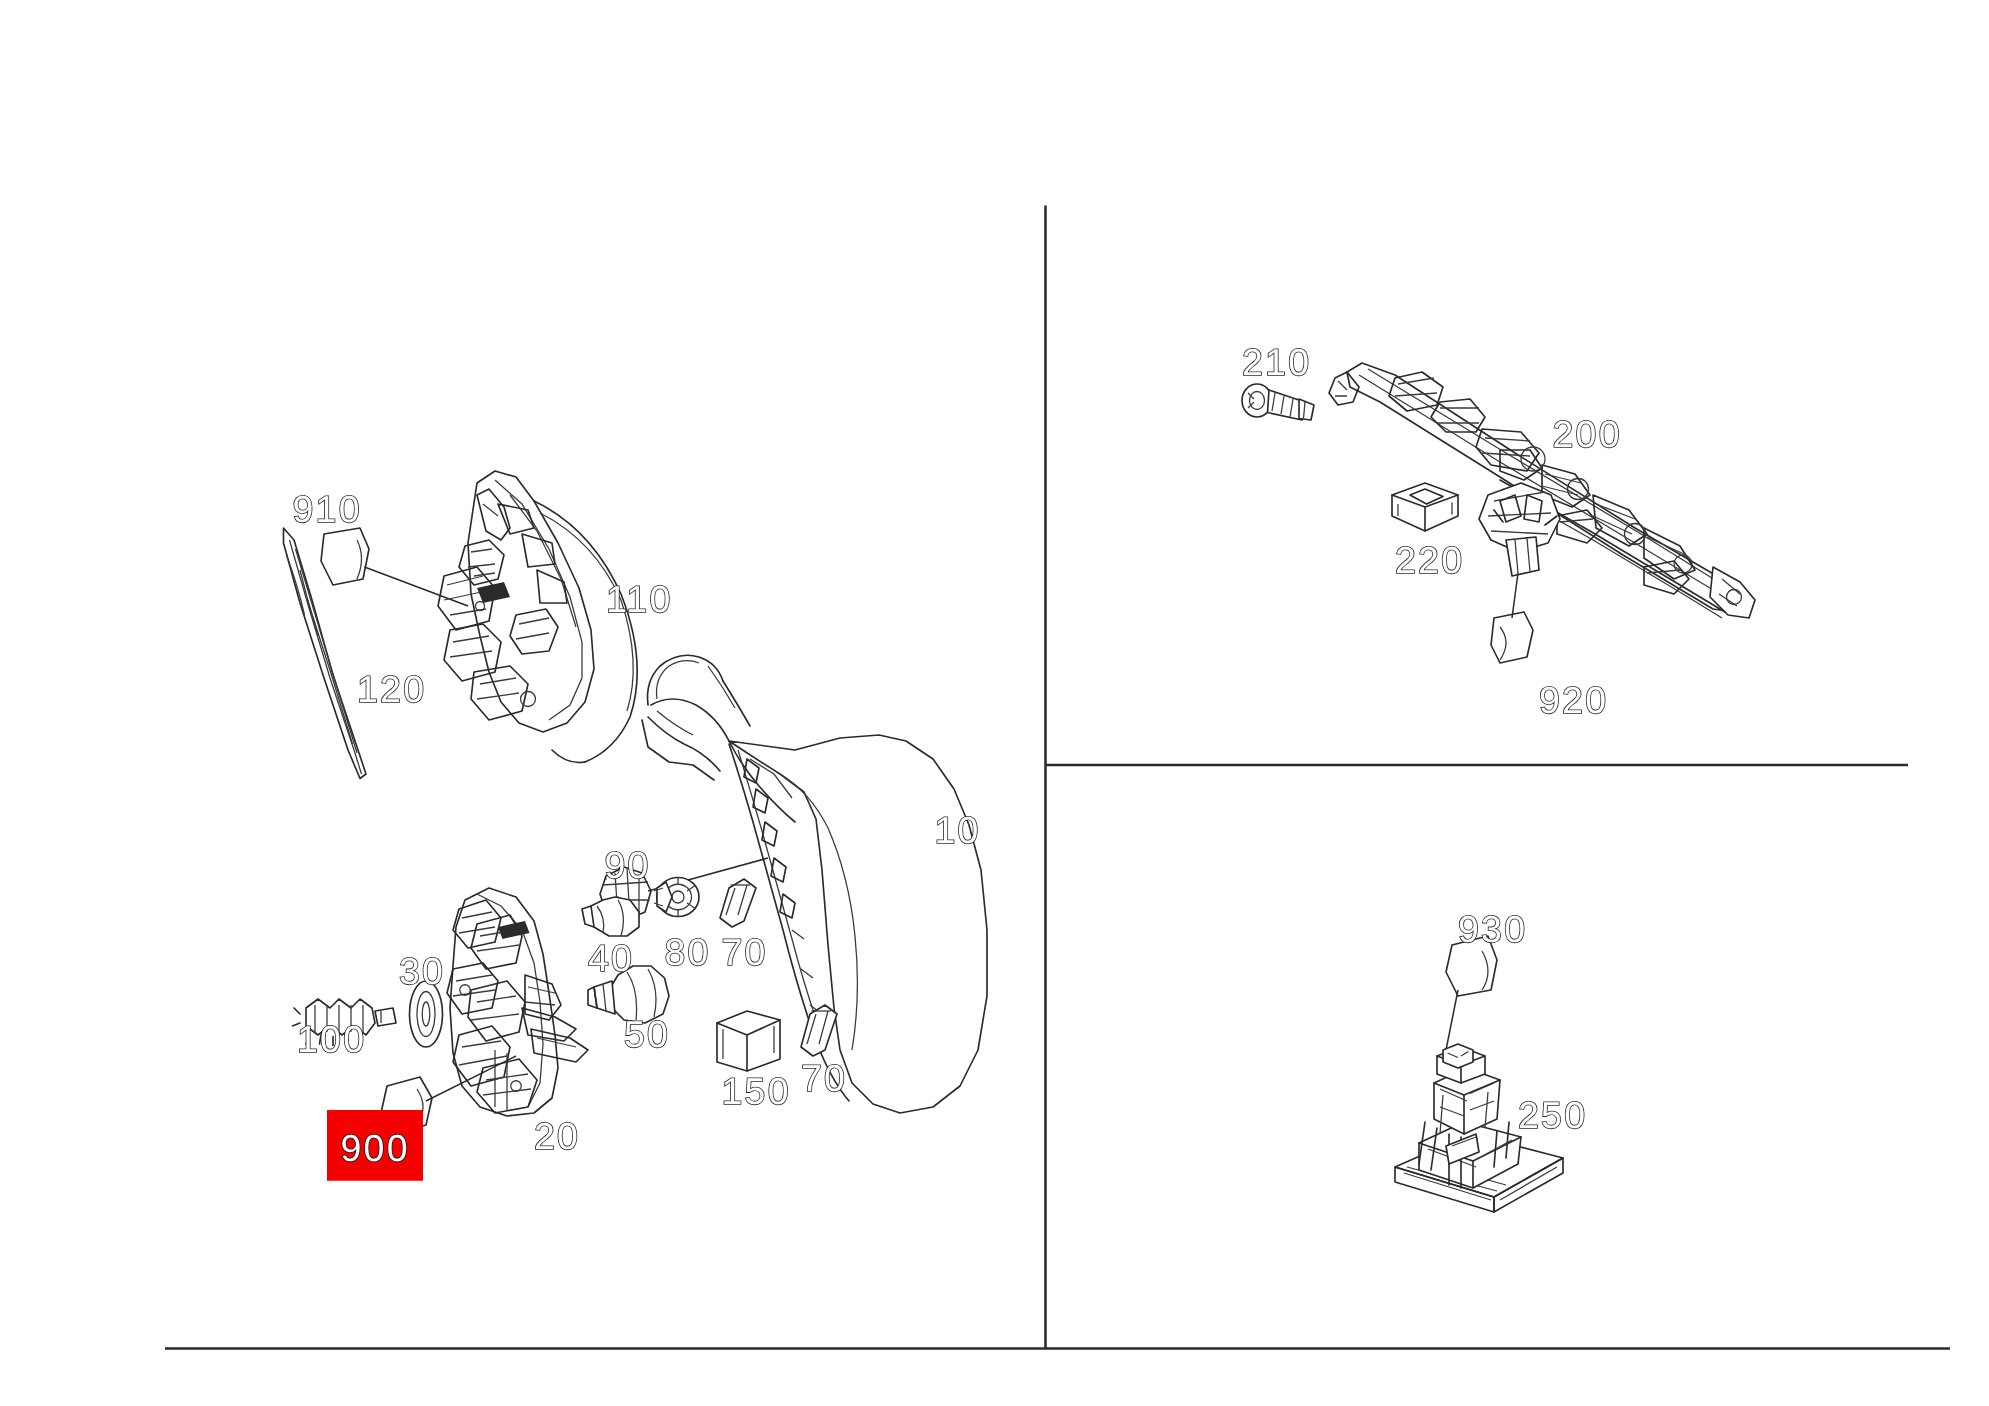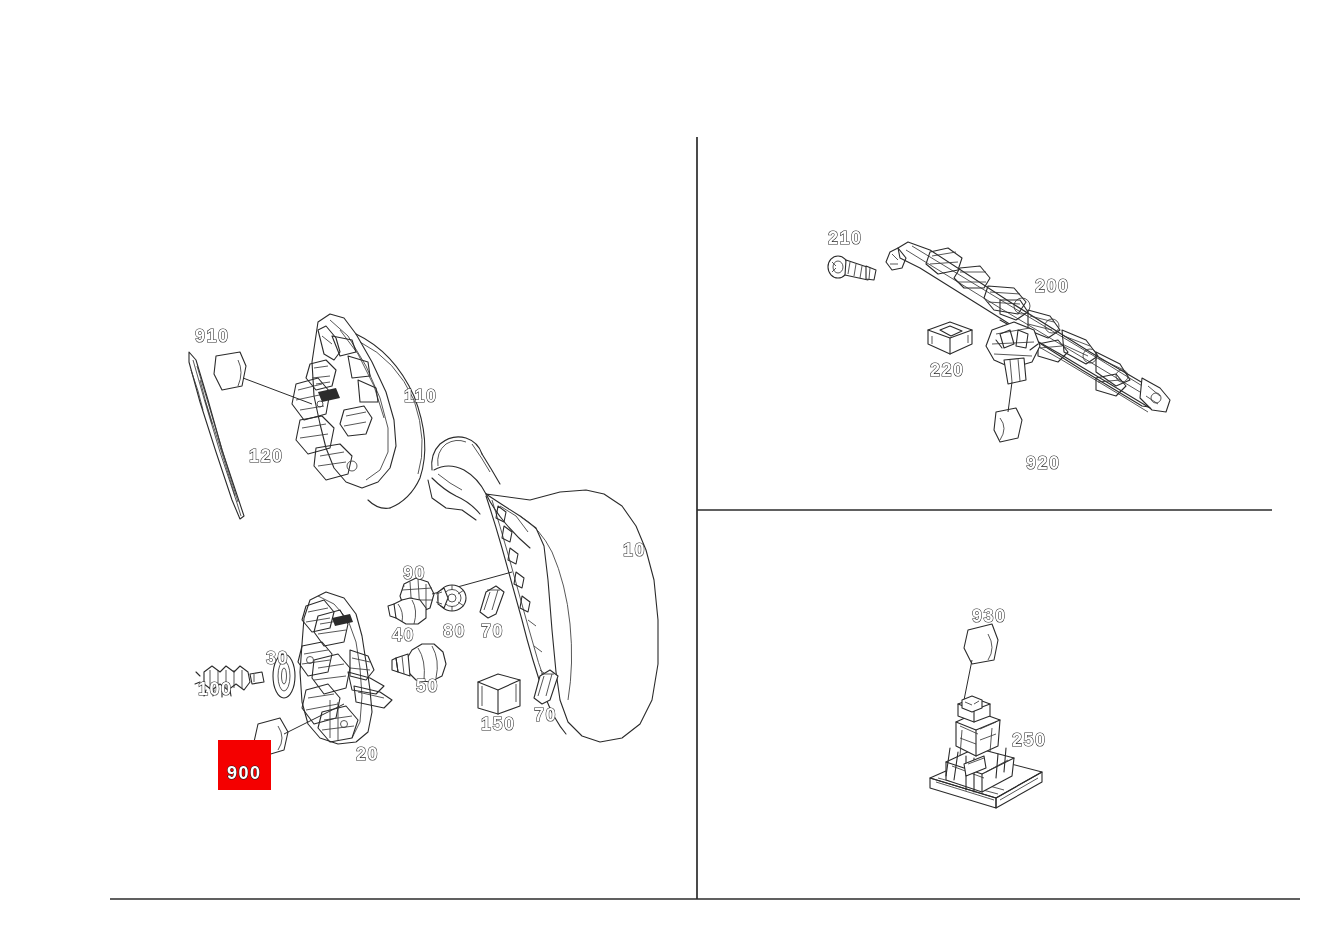--- a/index.html
+++ b/index.html
@@ -3,29 +3,29 @@
 <meta charset="utf-8">
 <title>Parts Diagram</title>
 <style>
   html,body{margin:0;padding:0;background:#ffffff;}
   body{width:1326px;height:937px;overflow:hidden;
        font-family:"Liberation Sans", sans-serif;}
   #sheet{position:relative;width:1326px;height:937px;background:#fff;}
   #sheet svg{position:absolute;left:0;top:0;}
   .lbl{position:absolute;
        font-family:"Liberation Sans", sans-serif;
-       font-size:18px;font-weight:700;
+       font-size:25px;font-weight:400;
        color:#ffffff;
        -webkit-text-stroke:1.1px #2b2b2b;
        paint-order:stroke fill;
        letter-spacing:1.5px;
        white-space:nowrap;
        user-select:none;}
   .lbl.hl{color:#ffffff;-webkit-text-stroke:1.1px #1a1a1a;
-          background:#f40000;padding:21px 7px 4px 7px;
+          background:#f40000;padding:10px 7px 4px 7px;
           border:2px solid #f40000;}
 </style>
 </head>
 <body>
 
 <div id="sheet">
 
   <svg width="1326" height="937" viewBox="0 0 1326 937">
     <defs>
       <style>
@@ -327,28 +327,28 @@
         <path class="ln" d="M974 758 L974 792"></path>
         <path class="lnf" d="M964 764 L984 756 L986 768 L966 776 Z"></path>
         <path class="thin" d="M968 764 L984 758"></path>
       </g>
     </g>
   </svg>
 
   <div>
     <span class="lbl" style="left:195px;top:326px;">910</span>
     <span class="lbl" style="left:404px;top:386px;">110</span>
-    <span class="lbl" style="left:249px;top:446px;">120</span>
+    <span class="lbl" style="left:238px;top:446px;">120</span>
     <span class="lbl" style="left:623px;top:540px;text-align:right;">10</span>
     <span class="lbl" style="left:403px;top:563px;">90</span>
     <span class="lbl" style="left:392px;top:625px;">40</span>
     <span class="lbl" style="left:443px;top:621px;">80</span>
     <span class="lbl" style="left:481px;top:621px;">70</span>
     <span class="lbl" style="left:198px;top:652px;margin-top:27px;">100</span>
-    <span class="lbl" style="left:266px;top:648px;">30</span>
+    <span class="lbl" style="left:266px;top:634px;">30</span>
     <span class="lbl" style="left:416px;top:676px;">50</span>
     <span class="lbl" style="left:481px;top:714px;">150</span>
     <span class="lbl" style="left:534px;top:705px;">70</span>
     <span class="lbl" style="left:356px;top:744px;text-align:right;">20</span>
     <span class="lbl hl" style="left:218px;top:740px;">900</span>
     <span class="lbl" style="left:828px;top:228px;">210</span>
     <span class="lbl" style="left:1035px;top:276px;">200</span>
     <span class="lbl" style="left:930px;top:360px;">220</span>
     <span class="lbl" style="left:981px;top:453px;margin-left:45px;">920</span>
     <span class="lbl" style="left:972px;top:606px;">930</span>

